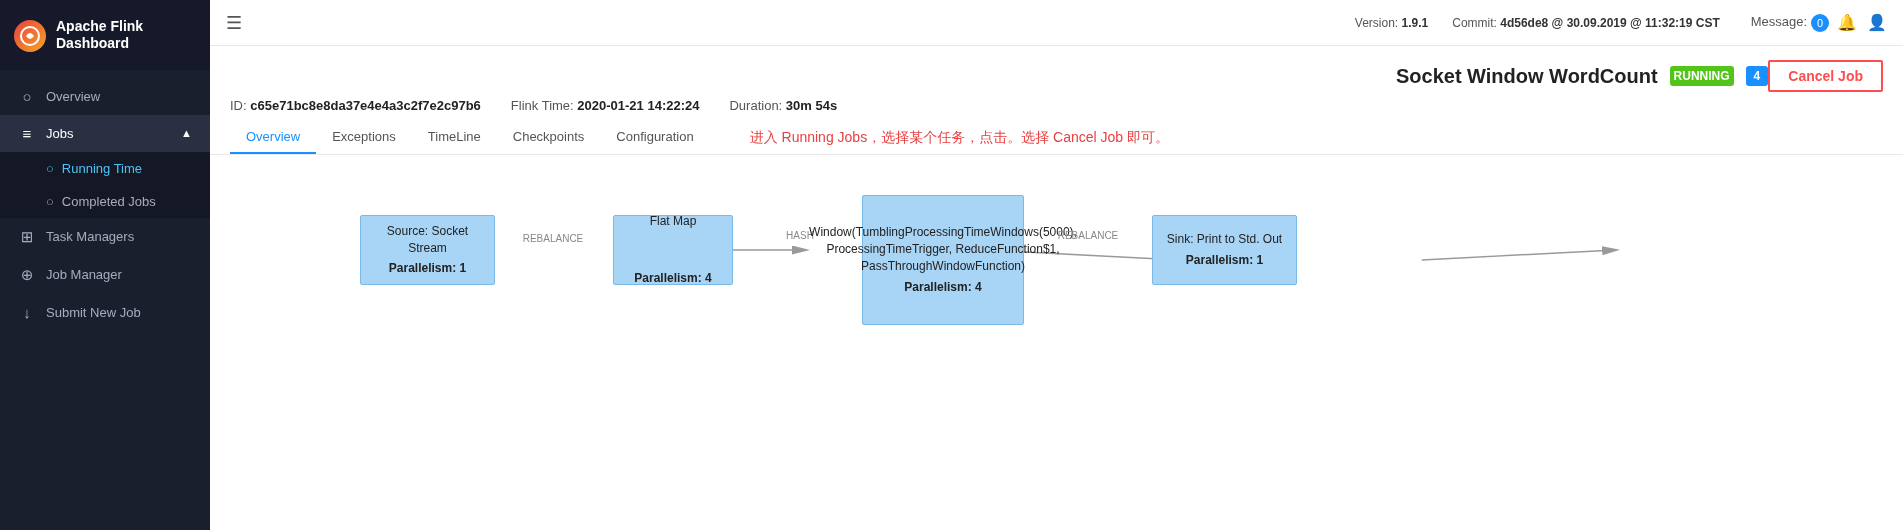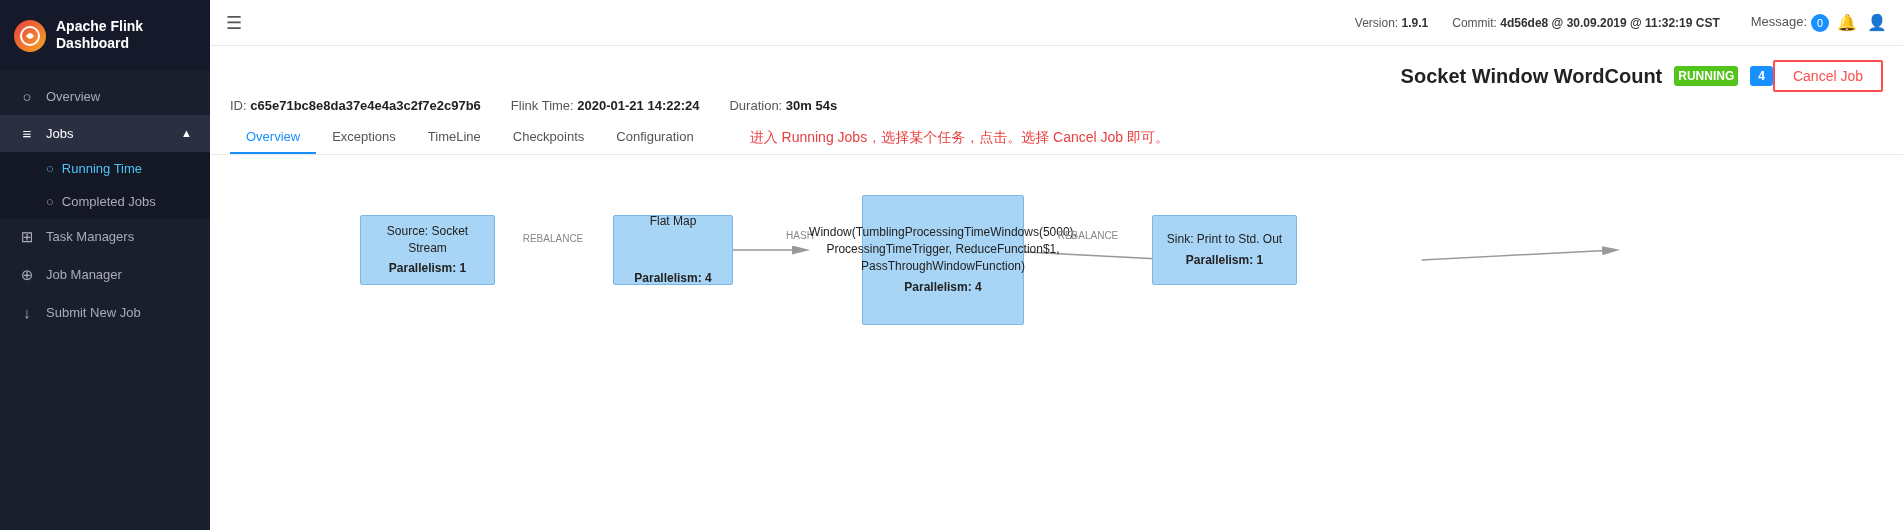--- a/index.html
+++ b/index.html
@@ -151,21 +151,21 @@
       font-weight: 700;
       padding: 3px 8px;
       border-radius: 3px;
     }
     .cancel-job-btn {
       border: 2px solid #ff4d4f;
       color: #ff4d4f;
       background: #fff;
       padding: 6px 18px;
       font-size: 14px;
-      font-weight: 400;
+      font-weight: 700;
       cursor: pointer;
       border-radius: 2px;
     }
     .job-meta {
       display: flex;
       gap: 30px;
       font-size: 13px;
       color: #555;
       margin-bottom: 8px;
     }

